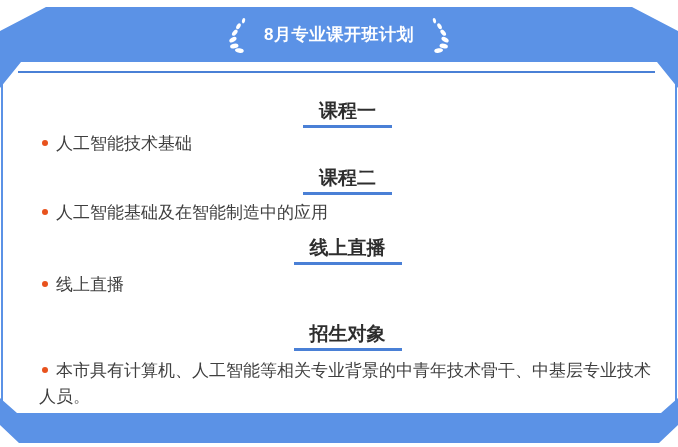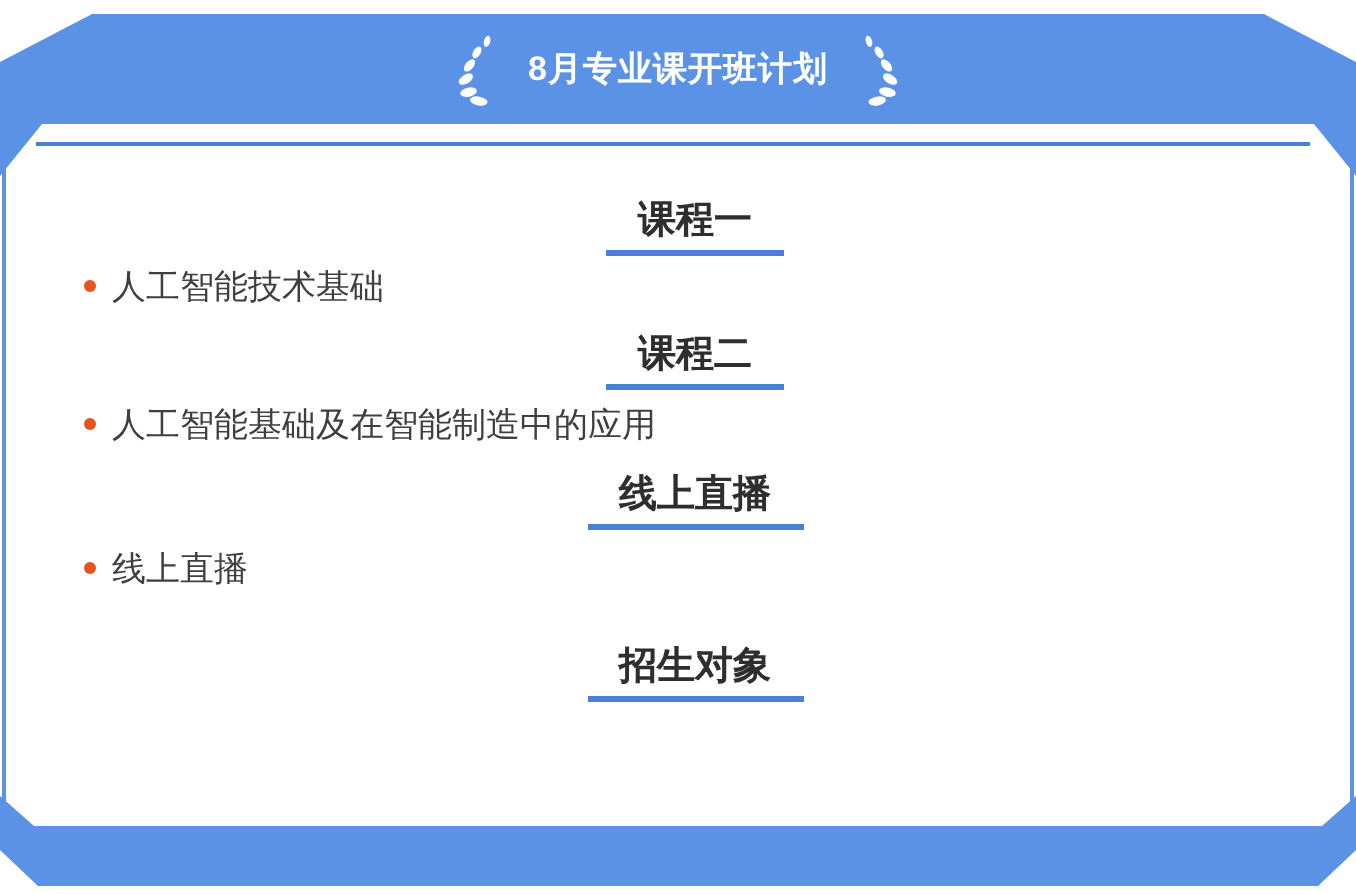--- a/index.html
+++ b/index.html
@@ -97,16 +97,19 @@
       </div>
       <div class="item">
         <span class="bullet"></span><span>线上直播</span>
       </div>
     </div>
 
     <div class="section s4">
       <div class="h-row">
         <span class="h-badge">招生对象</span>
       </div>
+      <div class="item">
+        <span class="bullet"></span><span>本市具有计算机、人工智能等相关专业背景的中青年技术骨干、中基层专业技术人员。</span>
+      </div>
     </div>
 
   </div>
 </div>
 
 </body></html>

